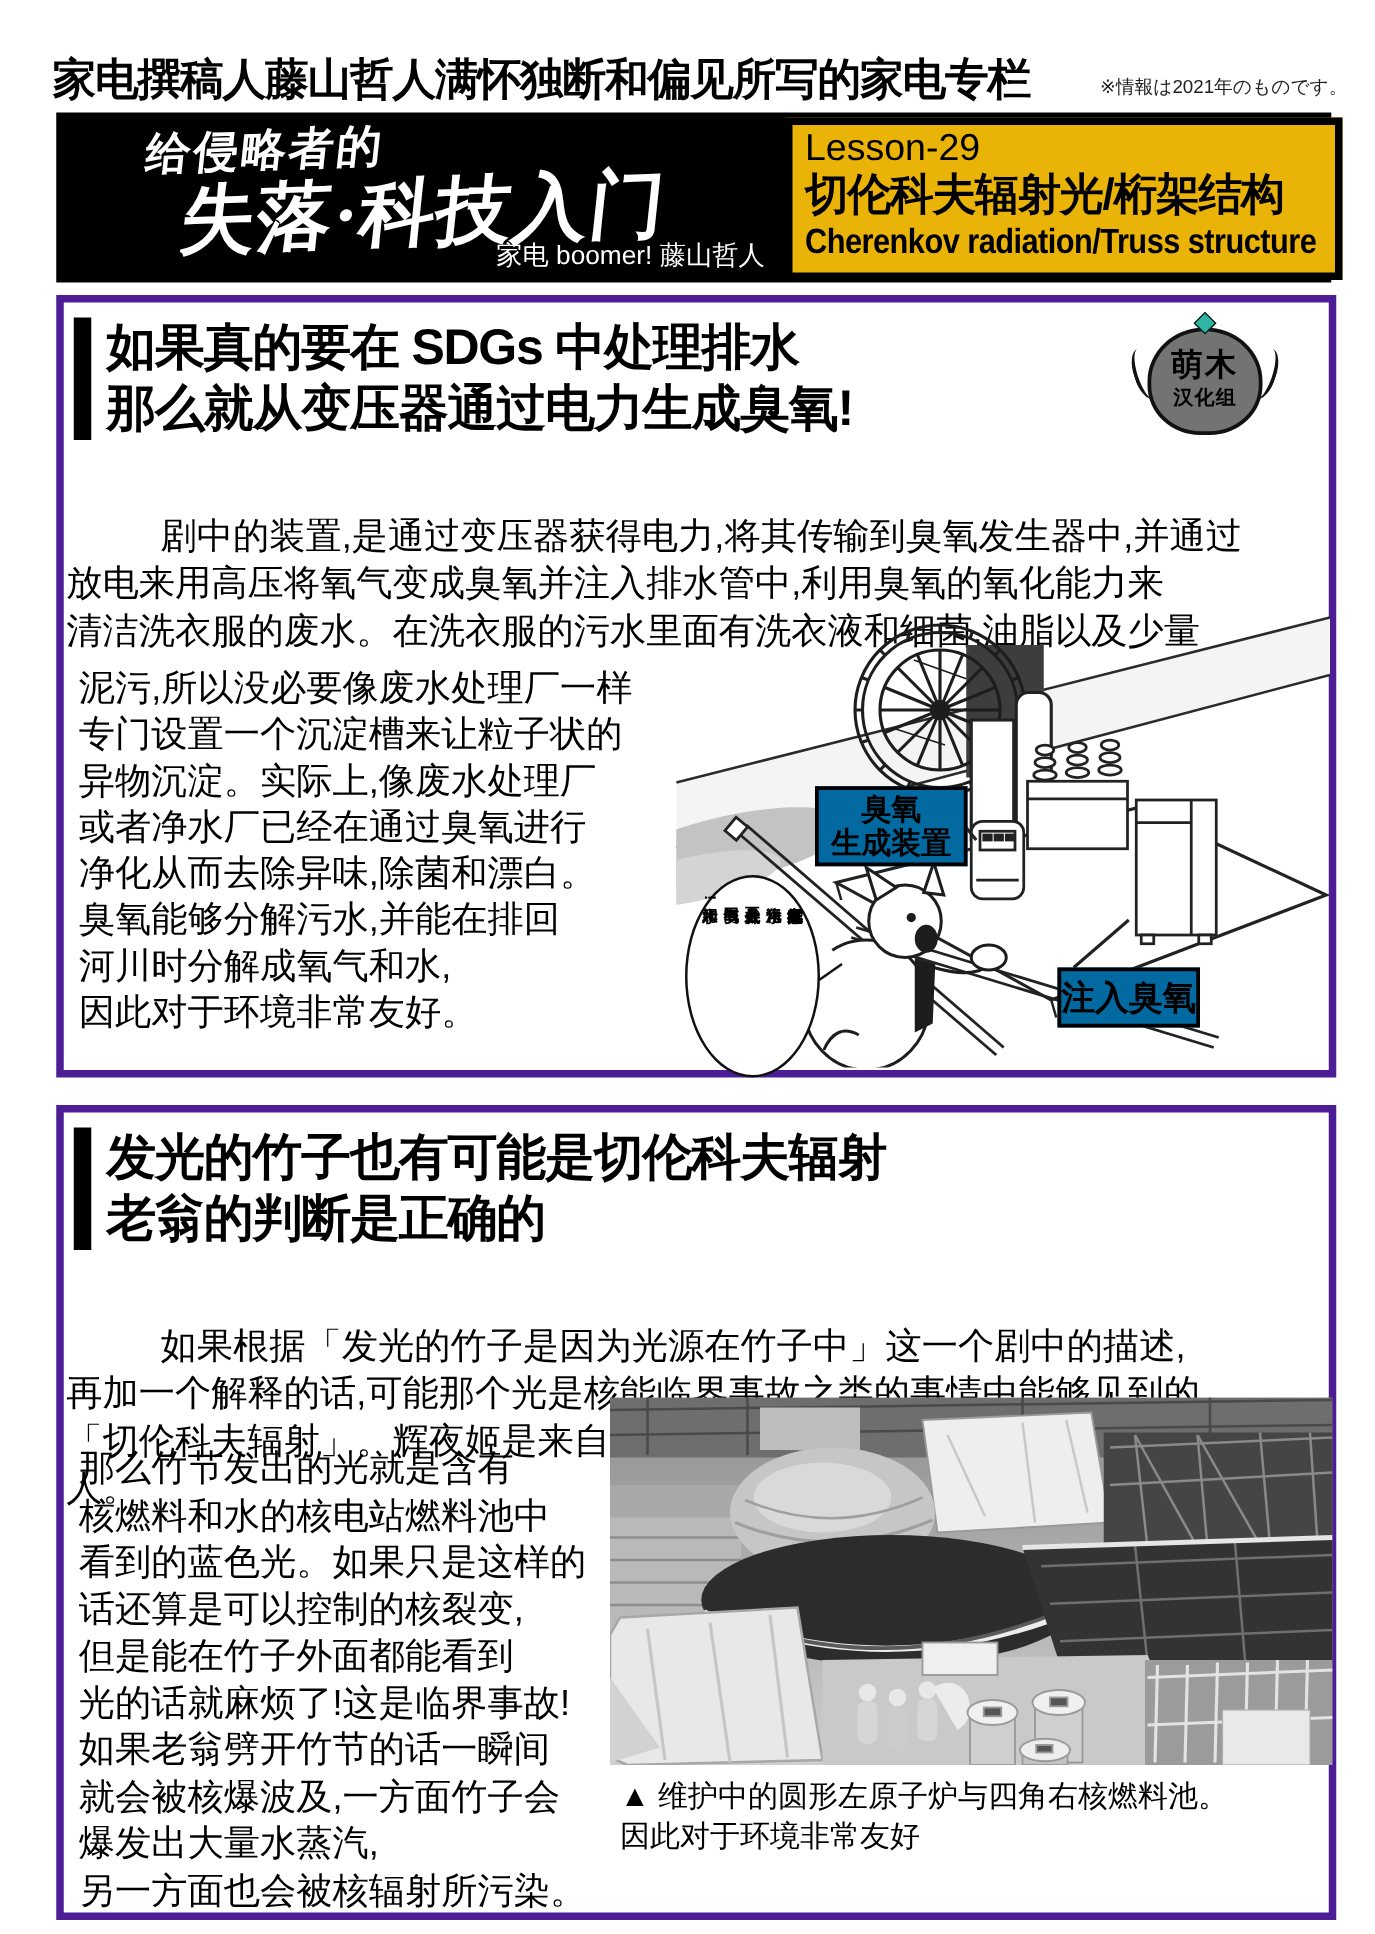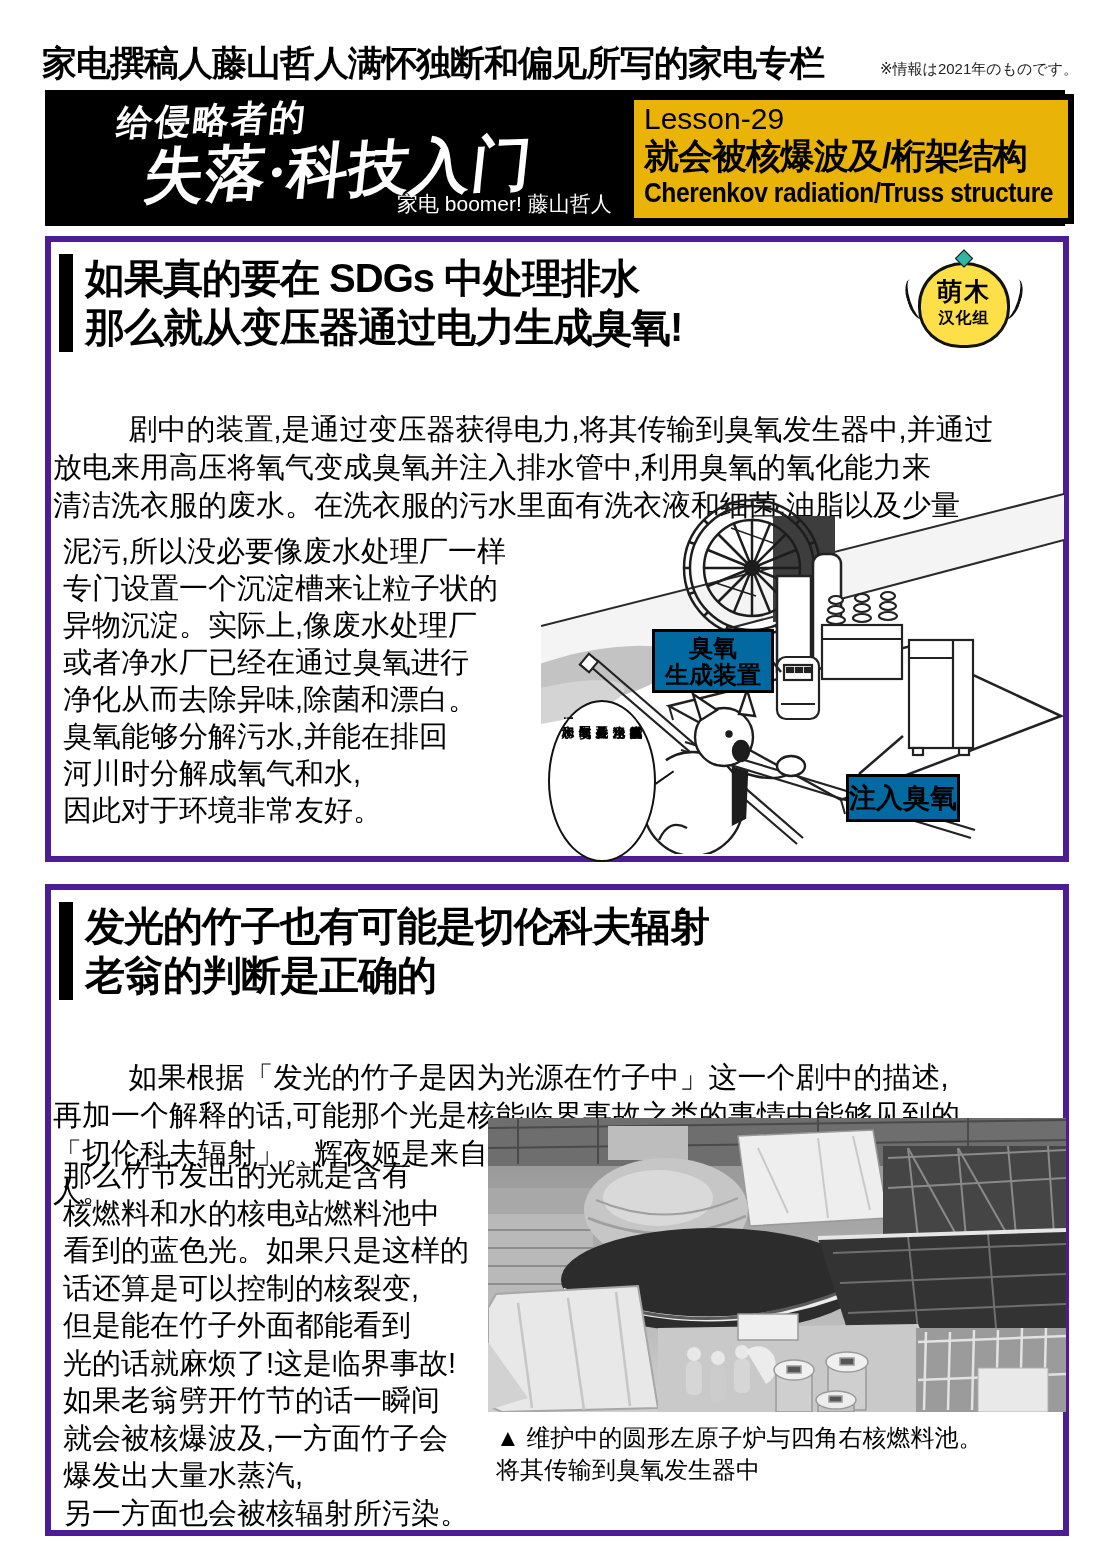--- a/index.html
+++ b/index.html
@@ -31,21 +31,21 @@
   .headline-text{font-size:40px;font-weight:900;line-height:49px;letter-spacing:-1px;white-space:pre-line;}
 
   .para{white-space:pre-line;font-size:29px;line-height:38px;letter-spacing:0;}
   .para-full{position:absolute;left:2px;top:140px;width:992px;text-indent:2.6em;margin-top:28px;}
   .p1-left{position:absolute;left:12px;top:262px;width:470px;line-height:37px;}
   .p2-left{position:absolute;left:12px;top:238px;width:438px;line-height:37.5px;}
 
   
   .stamp{position:absolute;left:858px;top:8px;width:110px;height:104px;}
   .stamp-oval{position:absolute;left:9px;top:12px;width:86px;height:80px;border:3px solid #111;border-radius:50% 50% 46% 46%;
-              background:#fde047;text-align:center;}
+              background:#737373;text-align:center;}
   .stamp-l1{display:block;font-size:25px;font-weight:900;margin-top:10px;letter-spacing:2px;}
   .stamp-l2{display:block;font-size:16px;font-weight:700;letter-spacing:1px;}
   .stamp-gem{position:absolute;left:50%;top:2px;width:11px;height:11px;background:#2fb5a3;border:1px solid #111;
              transform:translateX(-50%) rotate(45deg);}
   .stamp-leaf{position:absolute;top:28px;width:16px;height:42px;border-left:3px solid #111;border-radius:50%;}
   .leaf-l{left:-2px;transform:rotate(-18deg);}
   .leaf-r{right:-2px;transform:rotate(18deg) scaleX(-1);}
 
   
   .ill-label{position:absolute;background:#0369a1;border:3px solid #000;font-weight:900;text-align:center;
@@ -72,21 +72,21 @@
 
   <div class="tagline">家电撰稿人藤山哲人满怀独断和偏见所写的家电专栏</div>
   <div class="note">※情報は2021年のものです。</div>
 
   <div class="banner">
     <div class="series-label">给侵略者的</div>
     <div class="series-title">失落·科技入门</div>
     <div class="series-author">家电 boomer! 藤山哲人</div>
     <div class="lesson-box">
       <div class="lesson-number">Lesson-29</div>
-      <div class="lesson-topic-cn">就会被核爆波及/桁架结构</div>
+      <div class="lesson-topic-cn">切伦科夫辐射光/桁架结构</div>
       <div class="lesson-topic-en">Cherenkov radiation/Truss structure</div>
     </div>
   </div>
 
   <section class="panel panel1">
     <div class="headline">
       <div class="headline-bar"></div>
       <div class="headline-text">如果真的要在 SDGs 中处理排水
 那么就从变压器通过电力生成臭氧!</div>
     </div>
@@ -363,16 +363,16 @@
           <line x1="510" y1="212" x2="508" y2="290"></line>
         <line x1="534" y1="210" x2="532" y2="290"></line>
           <line x1="558" y1="210" x2="556" y2="290"></line>
         <line x1="430" y1="224" x2="578" y2="218"></line>
           <line x1="430" y1="262" x2="578" y2="256"></line>
       </g>
       <rect x="490" y="250" width="70" height="44" fill="#e9e9e9" stroke="#b0b0b0"></rect>
     </svg>
 
     <div class="photo-caption">▲ 维护中的圆形左原子炉与四角右核燃料池。
-将其传输到臭氧发生器中</div>
+因此对于环境非常友好</div>
   </section>
 
 </div>
 
 </body></html>

